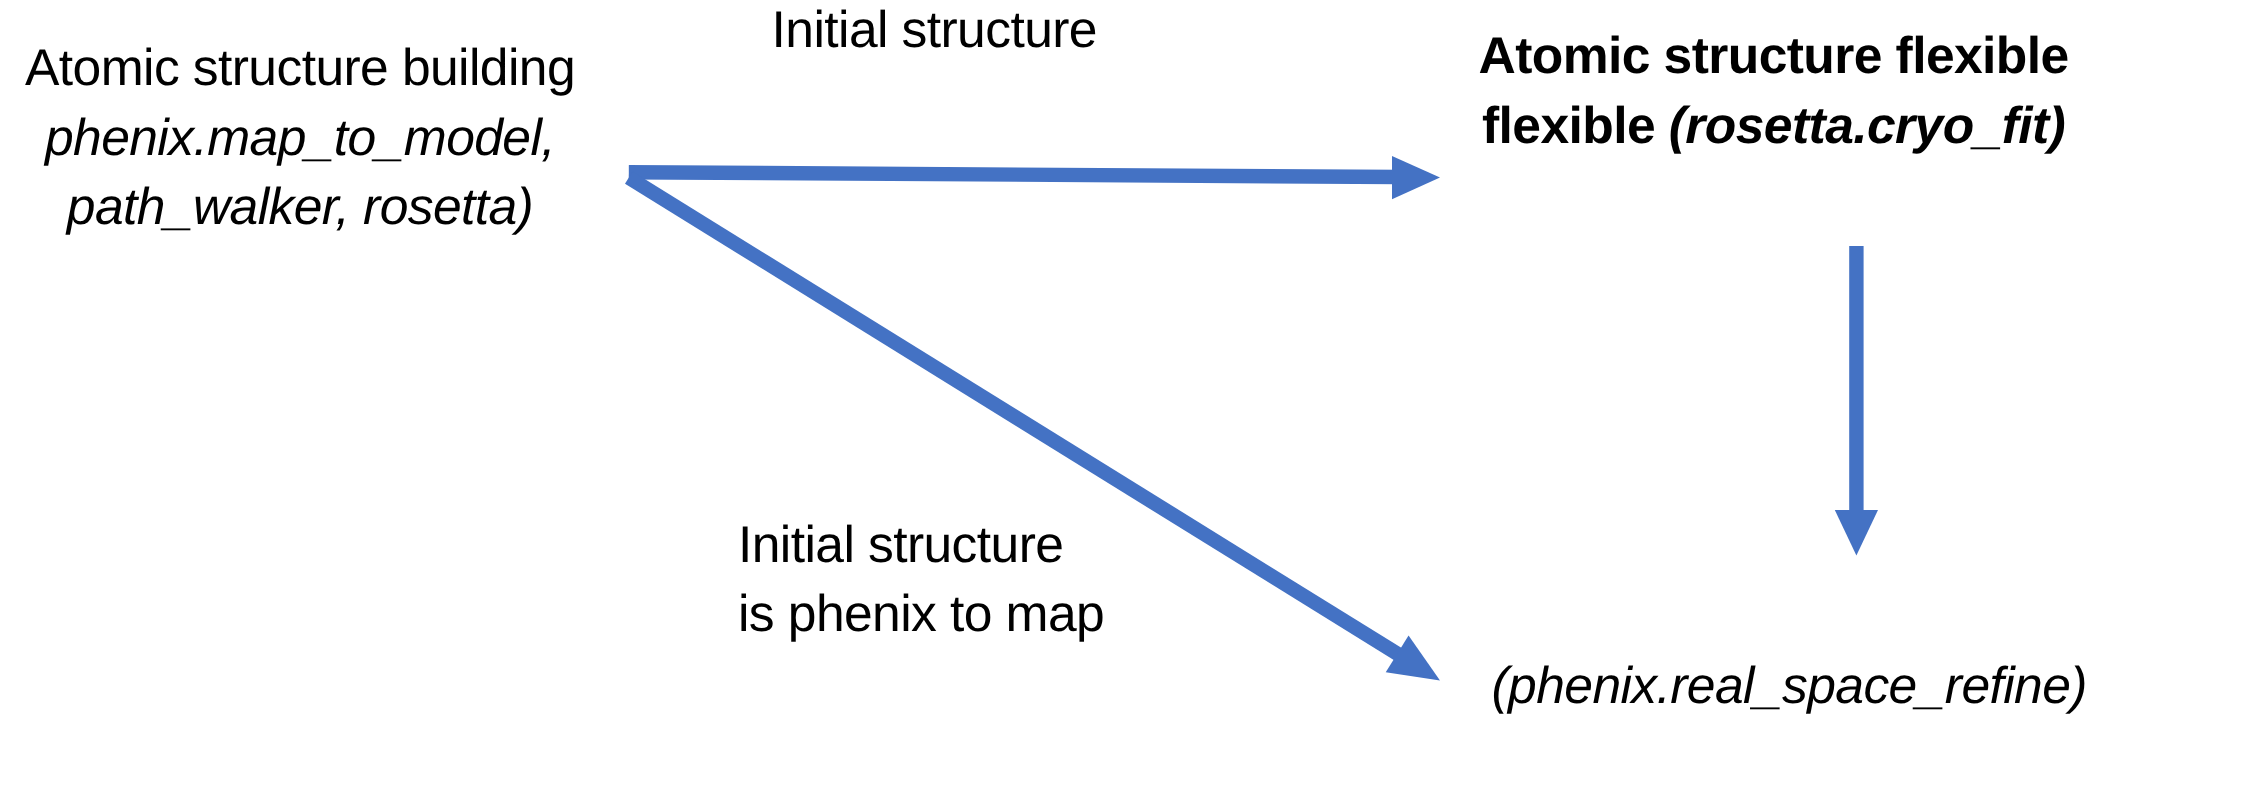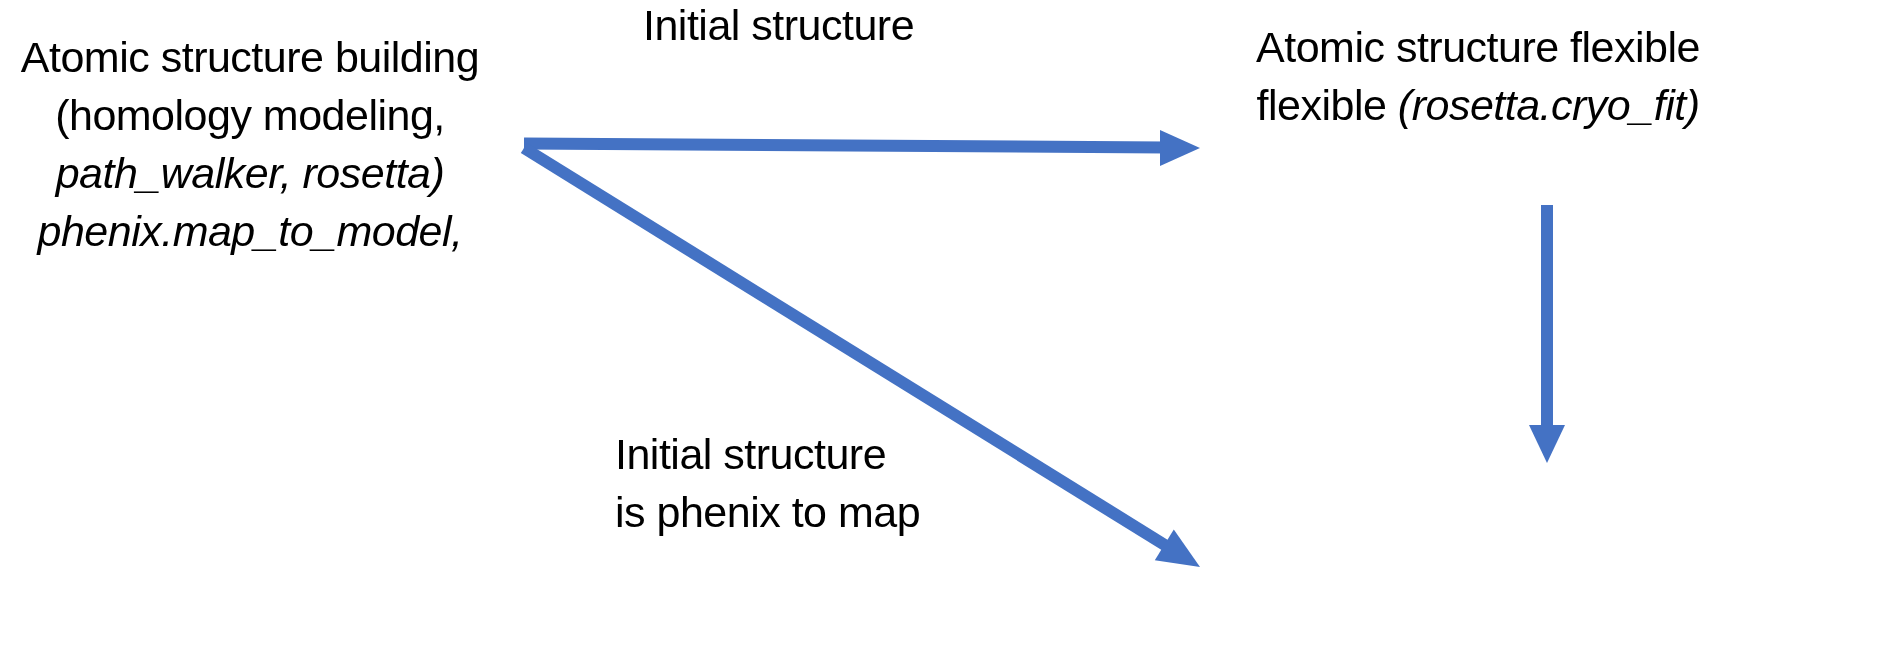--- a/index.html
+++ b/index.html
@@ -22,21 +22,21 @@
     color: #4472C4;
   }
   .arrows line { stroke: currentColor; stroke-width: 12; }
   .arrows polygon { fill: currentColor; stroke: none; }
   .node, .label { position: absolute; white-space: nowrap; }
   .node { text-align: center; }
   .label { text-align: left; }
   .it { font-style: italic; }
   .node-building   { left: 0px;    top: 28px;  width: 500px; }
   .label-different { left: 643px;  top: -4px; }
-  .node-fitting    { left: 1218px; top: 18px;  width: 520px; }
+  .node-fitting    { left: 1218px; top: 18px;  width: 520px; font-weight: bold; }
   .label-similar   { left: 615px;  top: 425px; }
   .node-refinement { left: 1221px; top: 543px; width: 540px; }
 </style>
 </head>
 <body>
 
 <div class="canvas" style="color: rgb(0, 0, 0);">
 
   <svg class="arrows" viewBox="0 0 1884 662" style="color: rgb(68, 114, 196);">
     <g>
@@ -48,35 +48,35 @@
       <polygon points="1200,567 1154.8,560.2 1173.8,529.6"></polygon>
     </g>
     <g>
       <line x1="1547" y1="205" x2="1547" y2="429"></line>
       <polygon points="1547,463 1529,425 1565,425"></polygon>
     </g>
   </svg>
 
   <div class="node node-building">
     <div class="line">Atomic structure building</div>
-    <div class="line">(homology modeling,</div>
+    <div class="line it">phenix.map_to_model,</div>
     <div class="line it">path_walker, rosetta)</div>
-    <div class="line it">phenix.map_to_model,</div>
   </div>
 
   <div class="label label-different">
     <div class="line">Initial structure</div>
   </div>
 
   <div class="node node-fitting">
     <div class="line">Atomic structure flexible</div>
     <div class="line"><span>flexible </span><span class="it">(rosetta.cryo_fit)</span></div>
   </div>
 
   <div class="label label-similar">
     <div class="line">Initial structure</div>
     <div class="line">is phenix to map</div>
   </div>
 
   <div class="node node-refinement">
+    <div class="line it">(phenix.real_space_refine)</div>
   </div>
 
 </div>
 
 </body></html>

